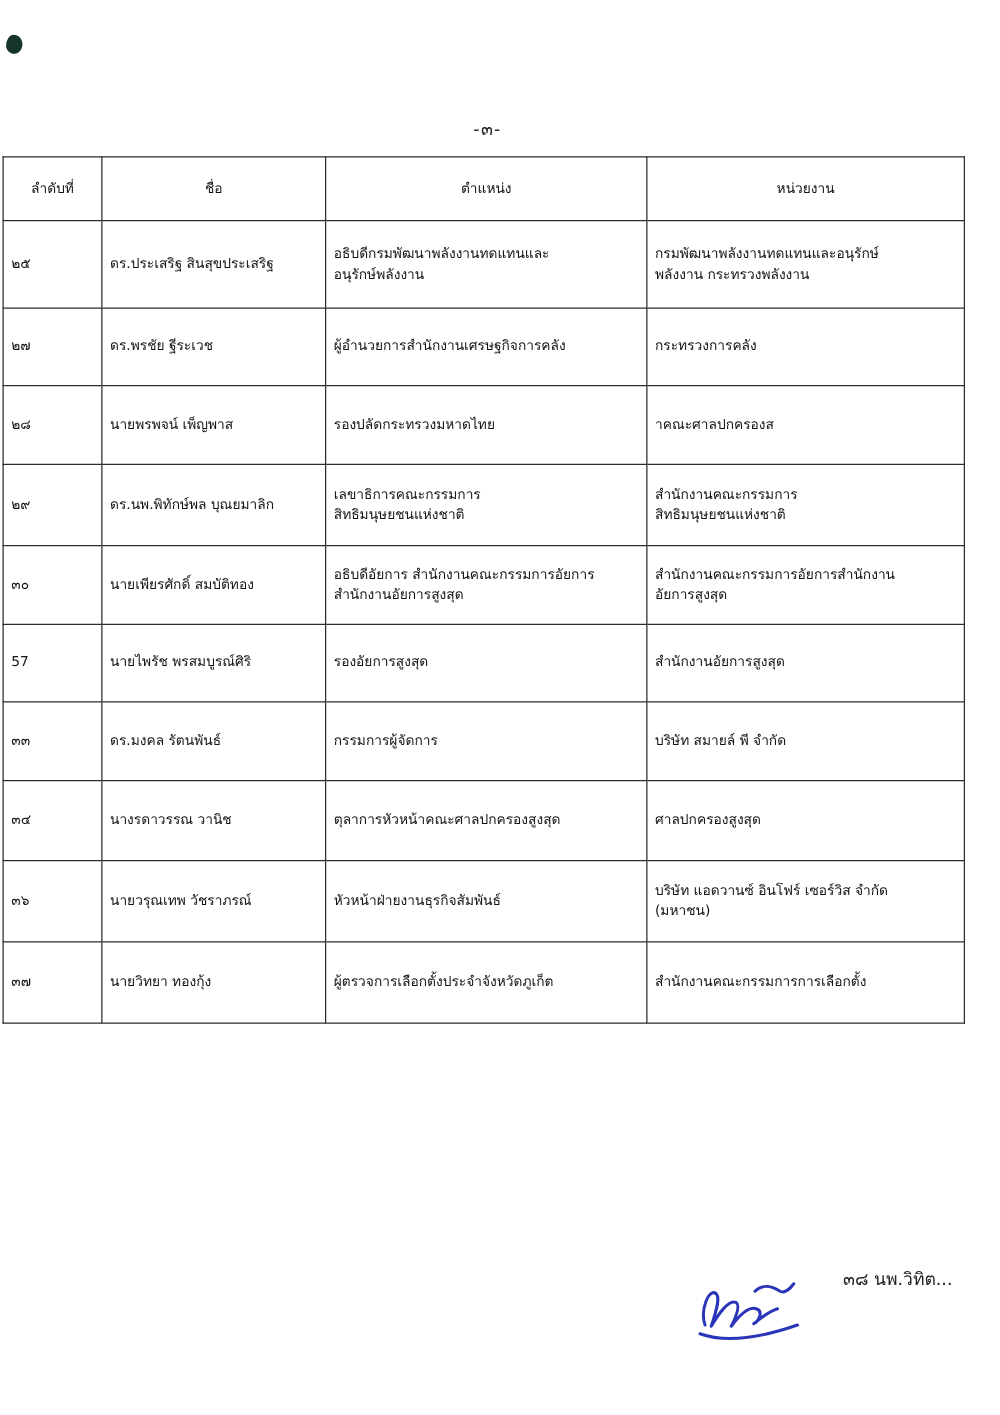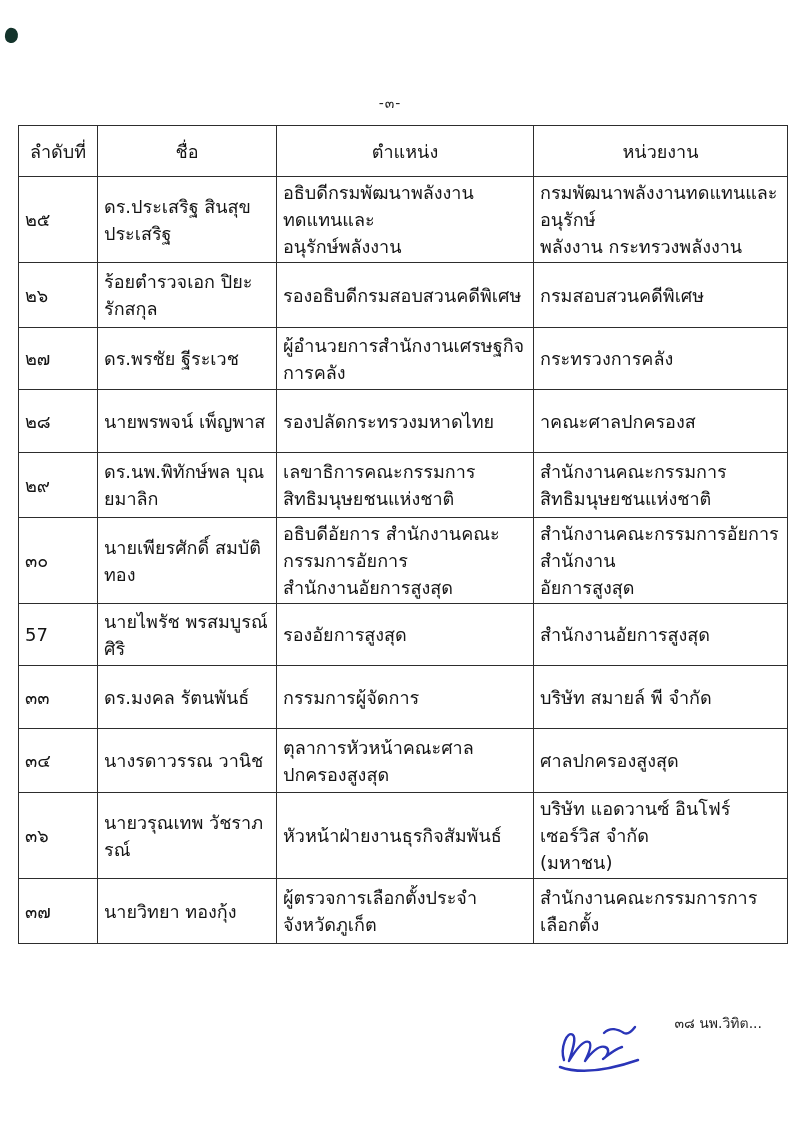--- a/index.html
+++ b/index.html
@@ -31,26 +31,26 @@
     top: 92px;
     left: 0;
     width: 780px;
     text-align: center;
     font-size: 14px;
     letter-spacing: 1px;
     color: #222;
   }
   table.doc-table {
     position: absolute;
-    left: 18px;
+    left: 2px;
     top: 125px;
     width: 769px;
     border-collapse: collapse;
     table-layout: fixed;
-    font-size: 18px;
+    font-size: 11px;
     color: #141414;
     padding-left: 12px;
   }
   table.doc-table th,
   table.doc-table td {
     border: 1.6px solid #2d2d2d;
     padding: 2px 6px;
     vertical-align: middle;
     white-space: pre-line;
     line-height: 1.5;
@@ -105,26 +105,20 @@
       </tr>
     </thead>
     <tbody>
       <tr style="height:70px">
         <td class="cell-no">๒๕</td>
         <td>ดร.ประเสริฐ สินสุขประเสริฐ</td>
         <td>อธิบดีกรมพัฒนาพลังงานทดแทนและ
 อนุรักษ์พลังงาน</td>
         <td>กรมพัฒนาพลังงานทดแทนและอนุรักษ์
 พลังงาน กระทรวงพลังงาน</td>
-      </tr>
-      <tr style="height:65px">
-        <td class="cell-no">๒๖</td>
-        <td>ร้อยตำรวจเอก ปิยะ  รักสกุล</td>
-        <td>รองอธิบดีกรมสอบสวนคดีพิเศษ</td>
-        <td>กรมสอบสวนคดีพิเศษ</td>
       </tr>
       <tr style="height:62px">
         <td class="cell-no">๒๗</td>
         <td>ดร.พรชัย  ฐีระเวช</td>
         <td>ผู้อำนวยการสำนักงานเศรษฐกิจการคลัง</td>
         <td>กระทรวงการคลัง</td>
       </tr>
       <tr style="height:63px">
         <td class="cell-no">๒๘</td>
         <td>นายพรพจน์  เพ็ญพาส</td>

